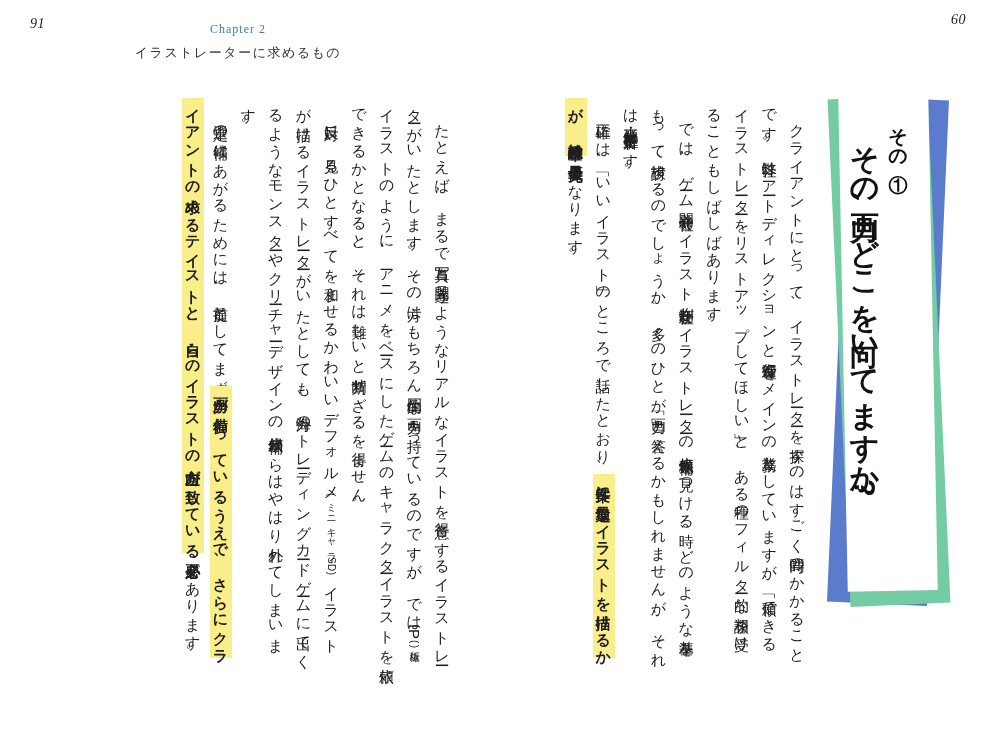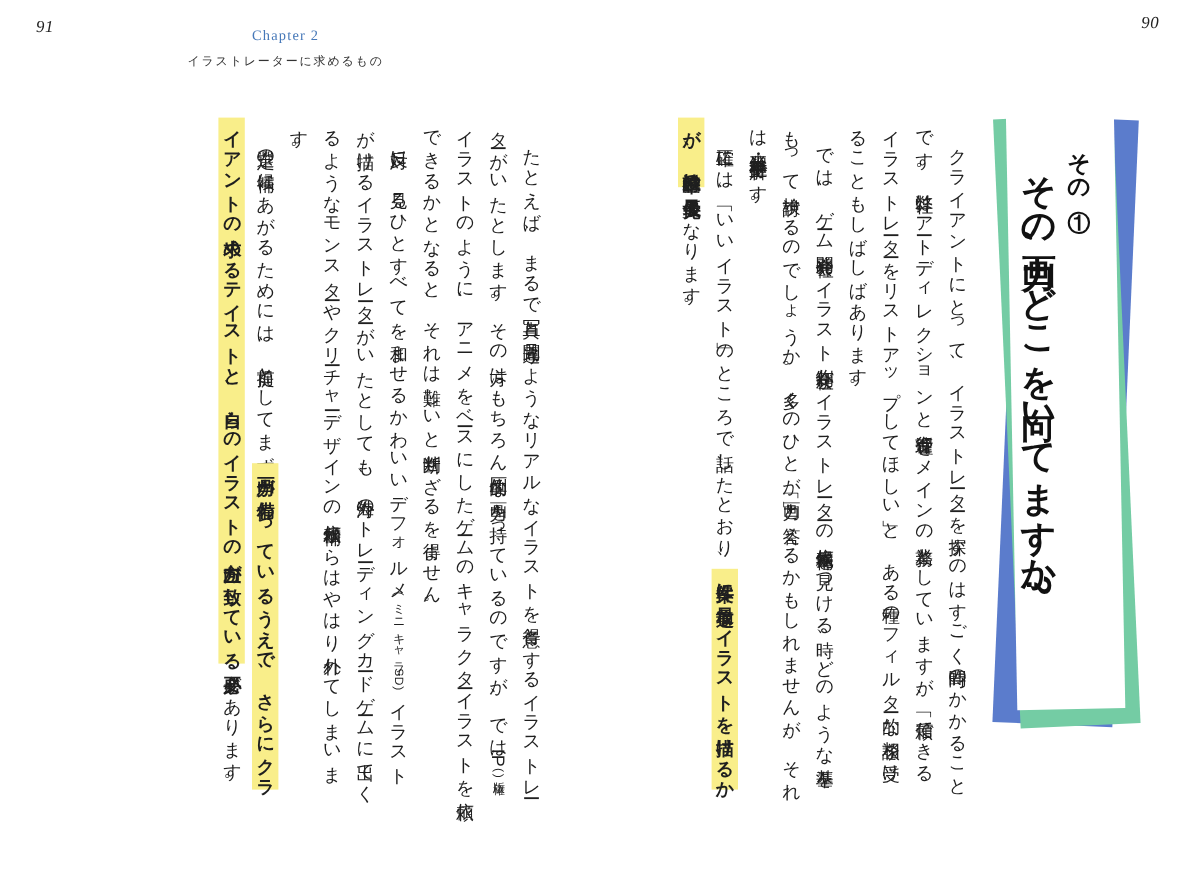--- a/index.html
+++ b/index.html
@@ -25,21 +25,21 @@
     position:absolute;font-family:"Liberation Serif",serif;font-style:italic;
     font-size:14px;color:#222;letter-spacing:0.5px;
   }
   .pagenum-left{left:30px;top:16px;}
   .pagenum-right{right:34px;top:12px;}
   .chapter-head{position:absolute;left:133px;top:22px;width:210px;text-align:center;}
   .chapter-label{
     font-family:"Liberation Serif",serif;color:var(--c-chblue);
     font-size:12px;letter-spacing:1px;font-weight:400;
   }
-  .chapter-title{margin-top:7px;font-size:10px;letter-spacing:1.5px;color:#333;}
+  .chapter-title{margin-top:7px;font-size:13px;letter-spacing:1.5px;color:#333;}
 
   
   .vbody{
     position:absolute;writing-mode:vertical-rl;text-orientation:mixed;
     font-size:15px;line-height:27.7px;letter-spacing:0.9px;color:var(--c-text);
   }
   .vbody p{margin:0;text-indent:1em;}
   .vbody-left{left:112px;top:98px;width:344px;height:564px;}
   .vbody-right{left:557px;top:98px;width:254px;height:564px;}
   .em{font-weight:700;background:var(--c-yellow);padding-block:2.5px;}
@@ -70,21 +70,21 @@
       <div class="chapter-title">イラストレーターに求めるもの</div>
     </div>
     <div class="vbody vbody-left">
         <p><span>たとえば、まるで写真と見間違うようなリアルなイラストを得意とするイラストレーターがいたとします。その方はもちろん圧倒的な画力を持っているのですが、ではIP</span><span class="small">(版権)</span><span>イラストのように、アニメをベースにしたゲームのキャラクターイラストを依頼できるかとなると、それは難しいと判断せざるを得ません。</span></p>
         <p><span>反対に、見るひとすべてを和ませるかわいいデフォルメ</span><span class="small">(ミニキャラ・SD)</span><span>イラストが描けるイラストレーターがいたとしても、海外のトレーディングカードゲームに出てくるようなモンスターやクリーチャーデザインの依頼候補からはやはり外れてしまいます。</span></p>
         <p><span>選定の候補にあがるためには、前提としてまず</span><span class="em">画力が備わっているうえで、さらにクライアントの求めるテイストと、自らのイラストの方向が一致している必要</span><span>があります。</span></p>
       </div>
   </div>
 
   <div class="page page-right">
-    <div class="pagenum pagenum-right">90</div>
+    <div class="pagenum pagenum-right">60</div>
 
     <div class="banner" style="left:330px;">
       <div class="shape shape-blue"></div>
       <div class="shape shape-green"></div>
       <div class="shape shape-white"></div>
       <div class="banner-text">
         <div class="banner-sub">その①</div>
         <div class="banner-main">その画力、どこを向いてますか?</div>
       </div>
     </div>

